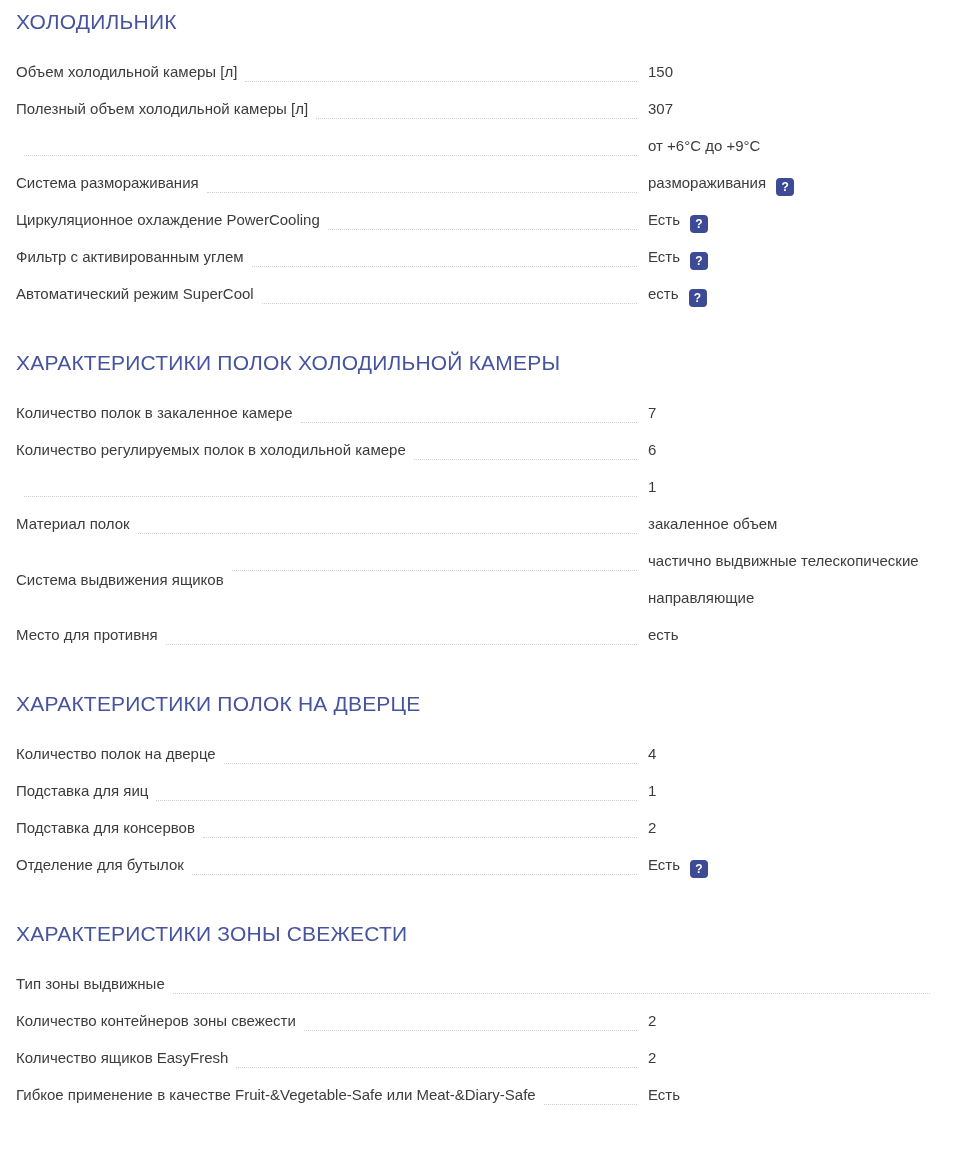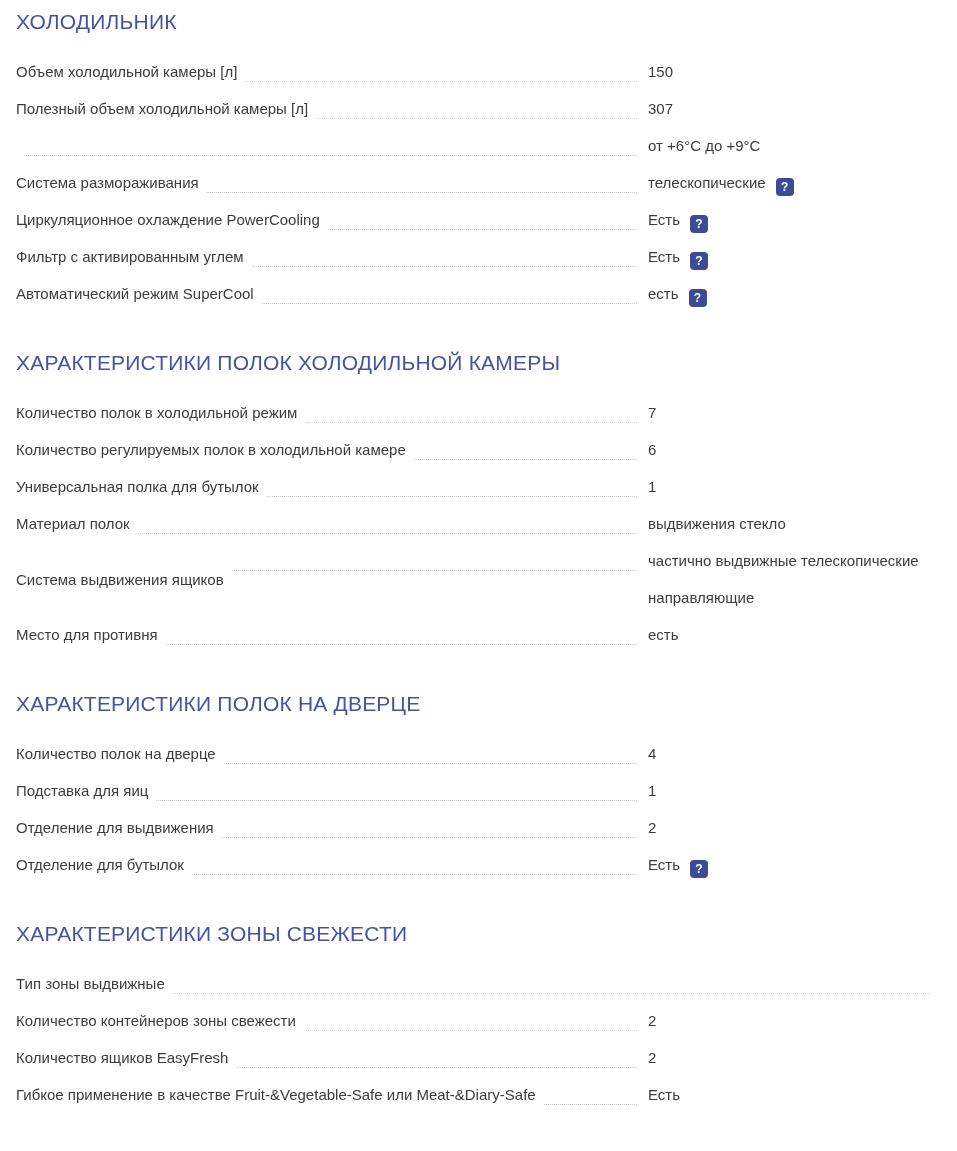--- a/index.html
+++ b/index.html
@@ -92,21 +92,21 @@
   </div>
 
   <div class="spec-row">
     <span class="spec-leader"></span>
     <span class="spec-value"><span>от +6°C до +9°C</span></span>
   </div>
 
   <div class="spec-row">
     <span class="spec-label">Система размораживания</span>
     <span class="spec-leader"></span>
-    <span class="spec-value"><span>телескопические</span><span class="help-icon">?</span></span>
+    <span class="spec-value"><span>размораживания</span><span class="help-icon">?</span></span>
   </div>
 
   <div class="spec-row">
     <span class="spec-label">Циркуляционное охлаждение PowerCooling</span>
     <span class="spec-leader"></span>
     <span class="spec-value"><span>Есть</span><span class="help-icon">?</span></span>
   </div>
 
   <div class="spec-row">
     <span class="spec-label">Фильтр с активированным углем</span>
@@ -119,41 +119,40 @@
     <span class="spec-leader"></span>
     <span class="spec-value"><span>есть</span><span class="help-icon">?</span></span>
   </div>
 </div>
   </section>
 
   <section class="section">
     <h2 class="section-title">ХАРАКТЕРИСТИКИ ПОЛОК ХОЛОДИЛЬНОЙ КАМЕРЫ</h2>
     <div>
   <div class="spec-row">
-    <span class="spec-label">Количество полок в холодильной режим</span>
+    <span class="spec-label">Количество полок в закаленное камере</span>
     <span class="spec-leader"></span>
     <span class="spec-value"><span>7</span></span>
   </div>
 
   <div class="spec-row">
     <span class="spec-label">Количество регулируемых полок в холодильной камере</span>
     <span class="spec-leader"></span>
     <span class="spec-value"><span>6</span></span>
   </div>
 
   <div class="spec-row">
-    <span class="spec-label">Универсальная полка для бутылок</span>
     <span class="spec-leader"></span>
     <span class="spec-value"><span>1</span></span>
   </div>
 
   <div class="spec-row">
     <span class="spec-label">Материал полок</span>
     <span class="spec-leader"></span>
-    <span class="spec-value"><span>выдвижения стекло</span></span>
+    <span class="spec-value"><span>закаленное объем</span></span>
   </div>
 
   <div class="spec-row">
     <span class="spec-label">Система выдвижения ящиков</span>
     <span class="spec-leader"></span>
     <span class="spec-value"><span>частично выдвижные телескопические направляющие</span></span>
   </div>
 
   <div class="spec-row">
     <span class="spec-label">Место для противня</span>
@@ -173,21 +172,21 @@
   </div>
 
 
   <div class="spec-row">
     <span class="spec-label">Подставка для яиц</span>
     <span class="spec-leader"></span>
     <span class="spec-value"><span>1</span></span>
   </div>
 
   <div class="spec-row">
-    <span class="spec-label">Отделение для выдвижения</span>
+    <span class="spec-label">Подставка для консервов</span>
     <span class="spec-leader"></span>
     <span class="spec-value"><span>2</span></span>
   </div>
 
   <div class="spec-row">
     <span class="spec-label">Отделение для бутылок</span>
     <span class="spec-leader"></span>
     <span class="spec-value"><span>Есть</span><span class="help-icon">?</span></span>
   </div>
 </div>

